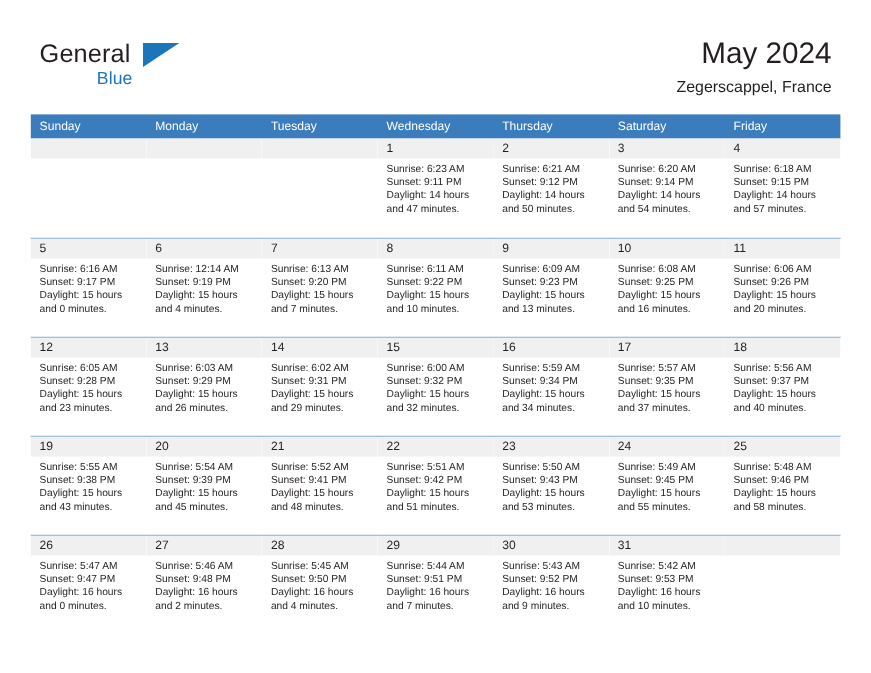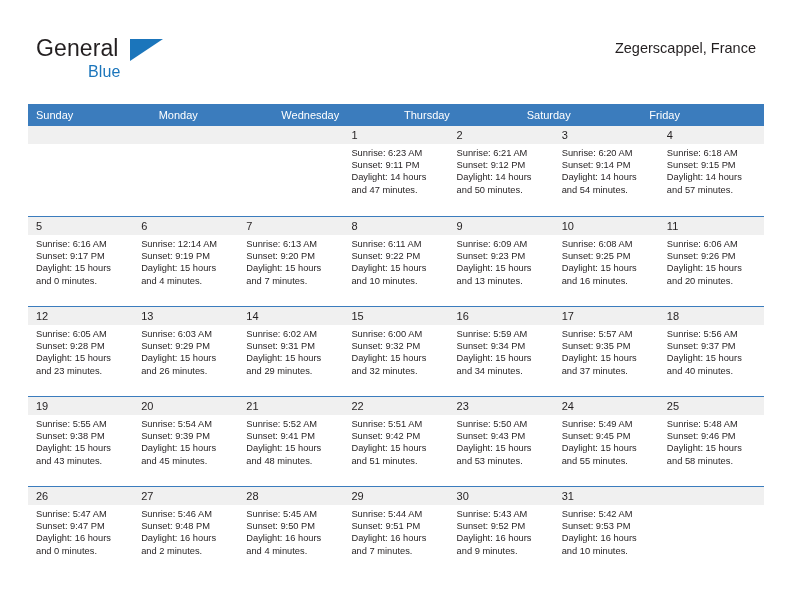--- a/index.html
+++ b/index.html
@@ -159,30 +159,32 @@
 
   <div class="header">
 
     <div class="brand">
       <span class="brand-line1">General</span>
       <span class="brand-tri"></span>
       <span class="brand-line2">Blue</span>
     </div>
 
     <div class="title-block">
+      <h1 class="cal-title">May 2024</h1>
       <h2 class="cal-subtitle">Zegerscappel, France</h2>
     </div>
 
   </div>
 
   <div class="calendar">
 
     <div class="dow-row">
       <div class="dow-cell">Sunday</div>
       <div class="dow-cell">Monday</div>
+      <div class="dow-cell">Tuesday</div>
       <div class="dow-cell">Wednesday</div>
       <div class="dow-cell">Thursday</div>
       <div class="dow-cell">Saturday</div>
       <div class="dow-cell">Friday</div>
     </div>
 
     <div id="weeks-container">
         <div class="week-row first">
           <div class="day-cell empty">
             <div class="day-strip">

